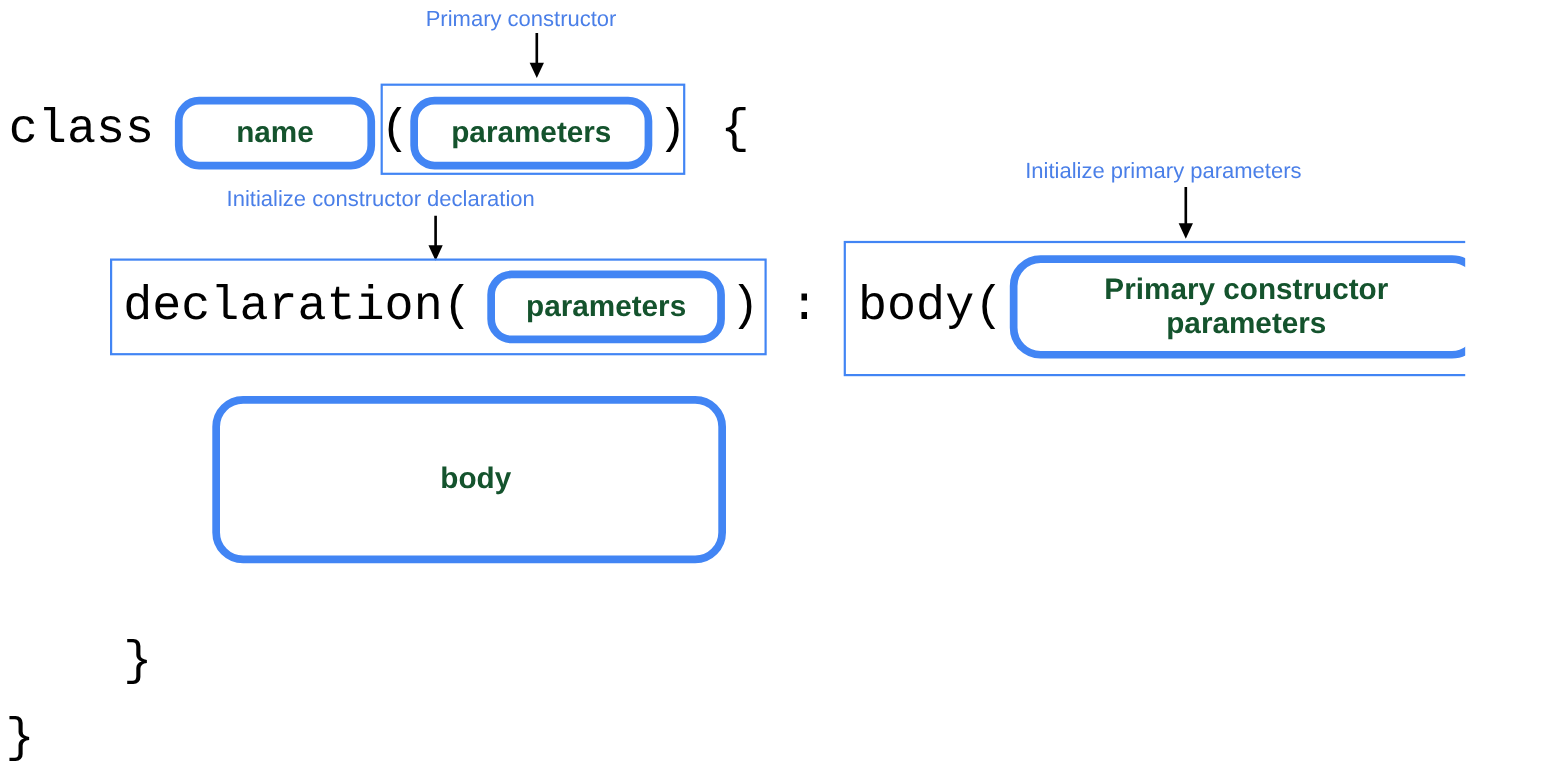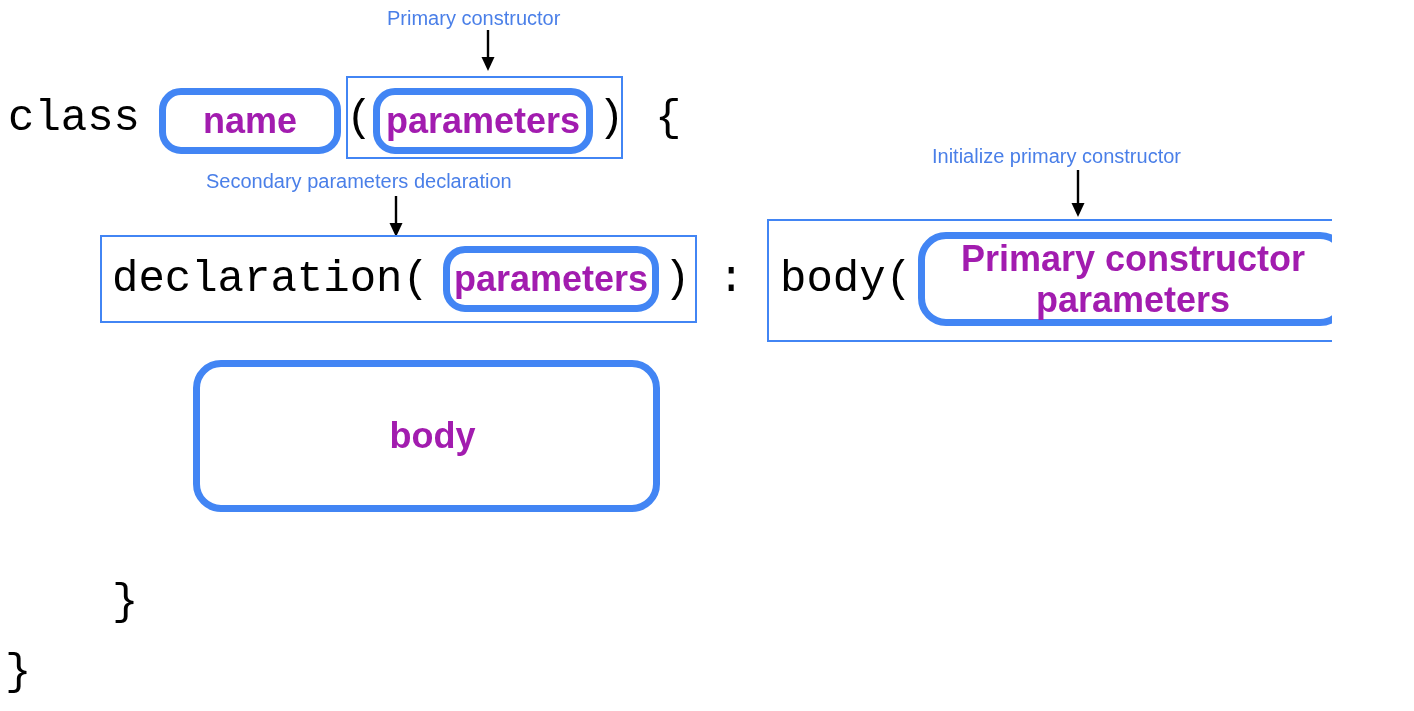--- a/index.html
+++ b/index.html
@@ -29,24 +29,24 @@
   
   .slot {
     box-sizing: border-box;
     border: 7px solid #4285F4;
     border-radius: 22px;
     background: #ffffff;
     display: flex;
     align-items: center;
     justify-content: center;
     text-align: center;
-    color: #a21caf;
+    color: #14532d;
     font-family: "Liberation Sans", sans-serif;
     font-weight: bold;
-    font-size: 36px;
+    font-size: 27px;
     line-height: 1.15;
   }
   .slot.big {
     border-radius: 28px;
   }
 
   
   .group {
     box-sizing: border-box;
     border: 2px solid #4285F4;
@@ -84,38 +84,38 @@
   <div class="abs slot" style="left:159px; top:88px; width:182px; height:66px;">name</div>
 
   <div class="abs code" style="left:346px; top:96px;">(</div>
 
   <div class="abs slot" style="left:373px; top:88px; width:220px; height:66px;">parameters</div>
 
   <div class="abs code" style="left:598px; top:96px;">)</div>
 
   <div class="abs code" style="left:655px; top:96px;">{</div>
 
-  <div class="abs anno" style="left:206px; top:170px;">Secondary parameters declaration</div>
+  <div class="abs anno" style="left:206px; top:170px;">Initialize constructor declaration</div>
 
   <svg class="abs arrow" style="left:386px; top:196px;" width="20" height="42" viewBox="0 0 20 42">
     <line x1="10" y1="0" x2="10" y2="30" stroke="#000000" stroke-width="2.4"></line>
     <polygon points="10,41 3.5,27 16.5,27" fill="#000000"></polygon>
   </svg>
 
   <div class="abs group" style="left:100px; top:235px; width:597px; height:88px;"></div>
 
   <div class="abs code" style="left:112px; top:257px;">declaration(</div>
 
   <div class="abs slot" style="left:443px; top:246px; width:216px; height:66px;">parameters</div>
 
   <div class="abs code" style="left:664px; top:257px;">)</div>
 
   <div class="abs code" style="left:718px; top:257px;">:</div>
 
-  <div class="abs anno" style="left:932px; top:145px;">Initialize primary constructor</div>
+  <div class="abs anno" style="left:932px; top:145px;">Initialize primary parameters</div>
 
   <svg class="abs arrow" style="left:1068px; top:170px;" width="20" height="48" viewBox="0 0 20 48">
     <line x1="10" y1="0" x2="10" y2="36" stroke="#000000" stroke-width="2.4"></line>
     <polygon points="10,47 3.5,33 16.5,33" fill="#000000"></polygon>
   </svg>
 
   <div class="abs group" style="left:767px; top:219px; width:621px; height:123px;"></div>
 
   <div class="abs code" style="left:780px; top:257px;">body(</div>
 

